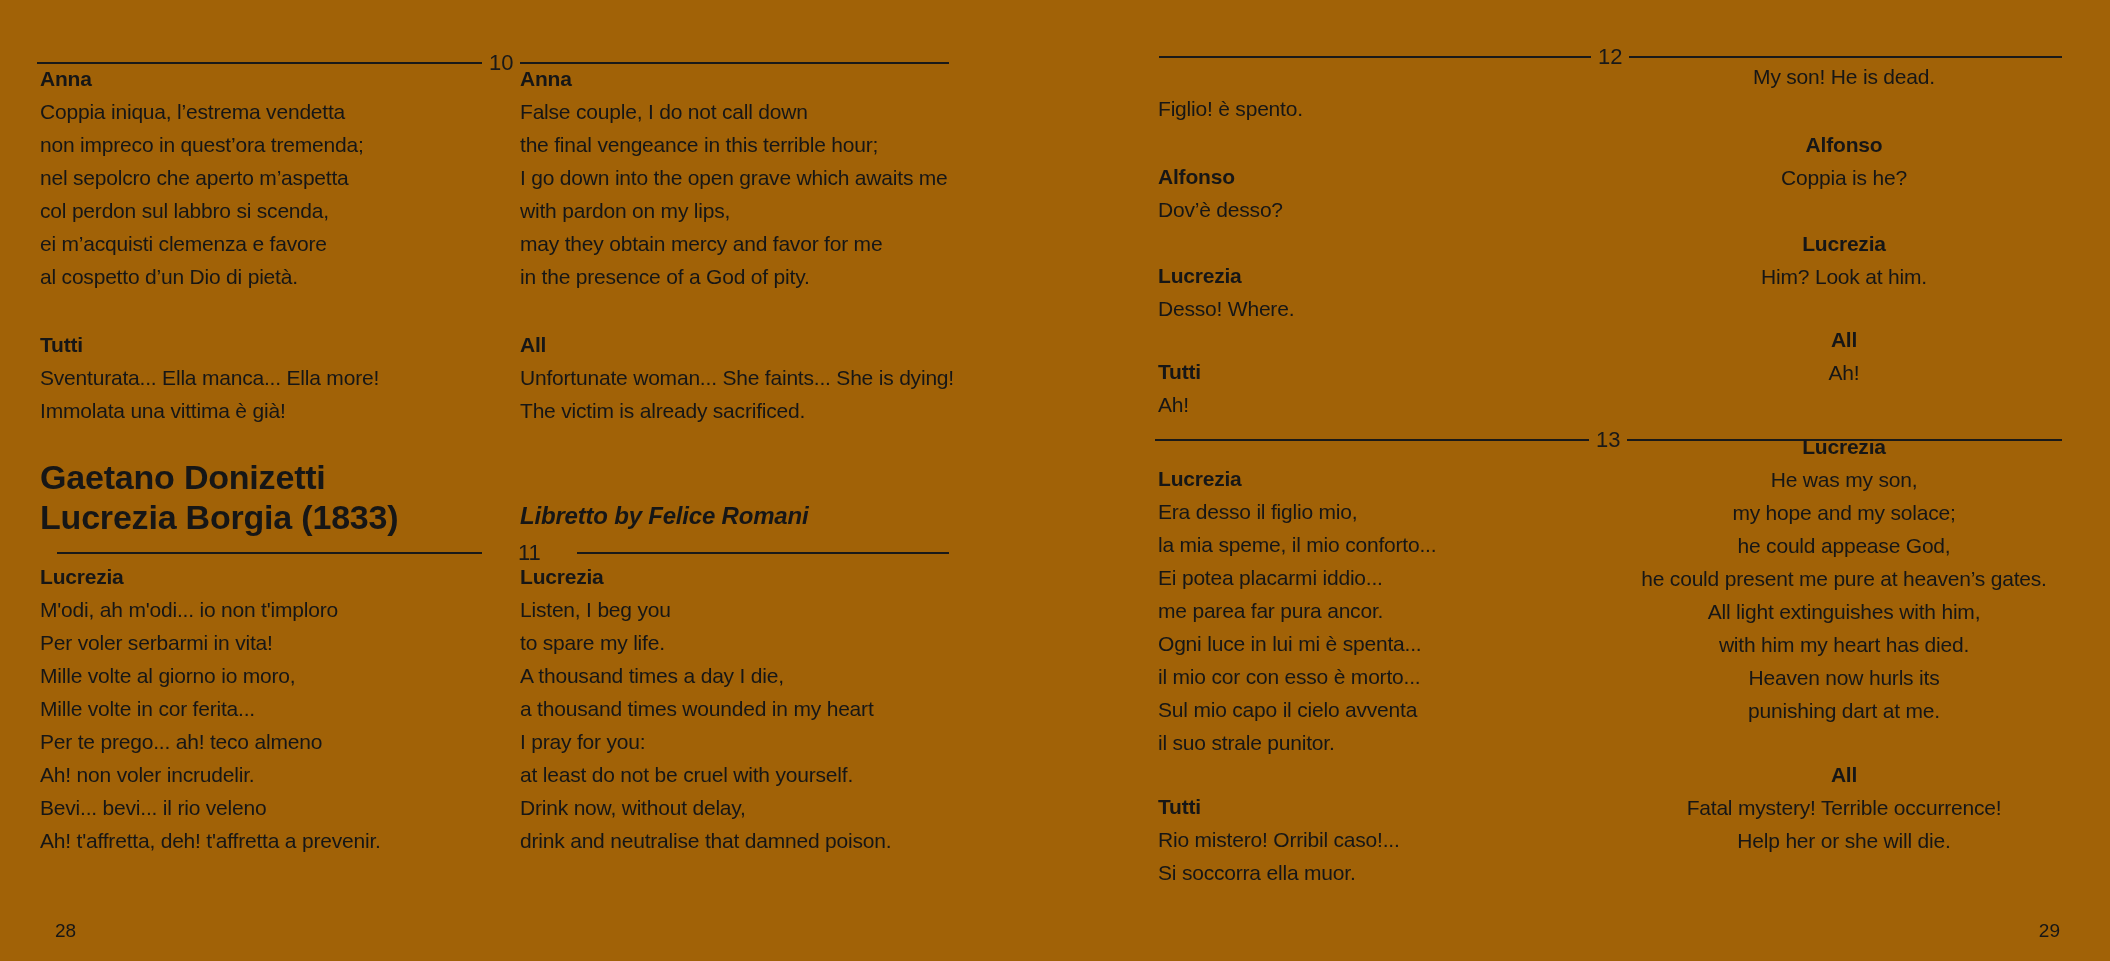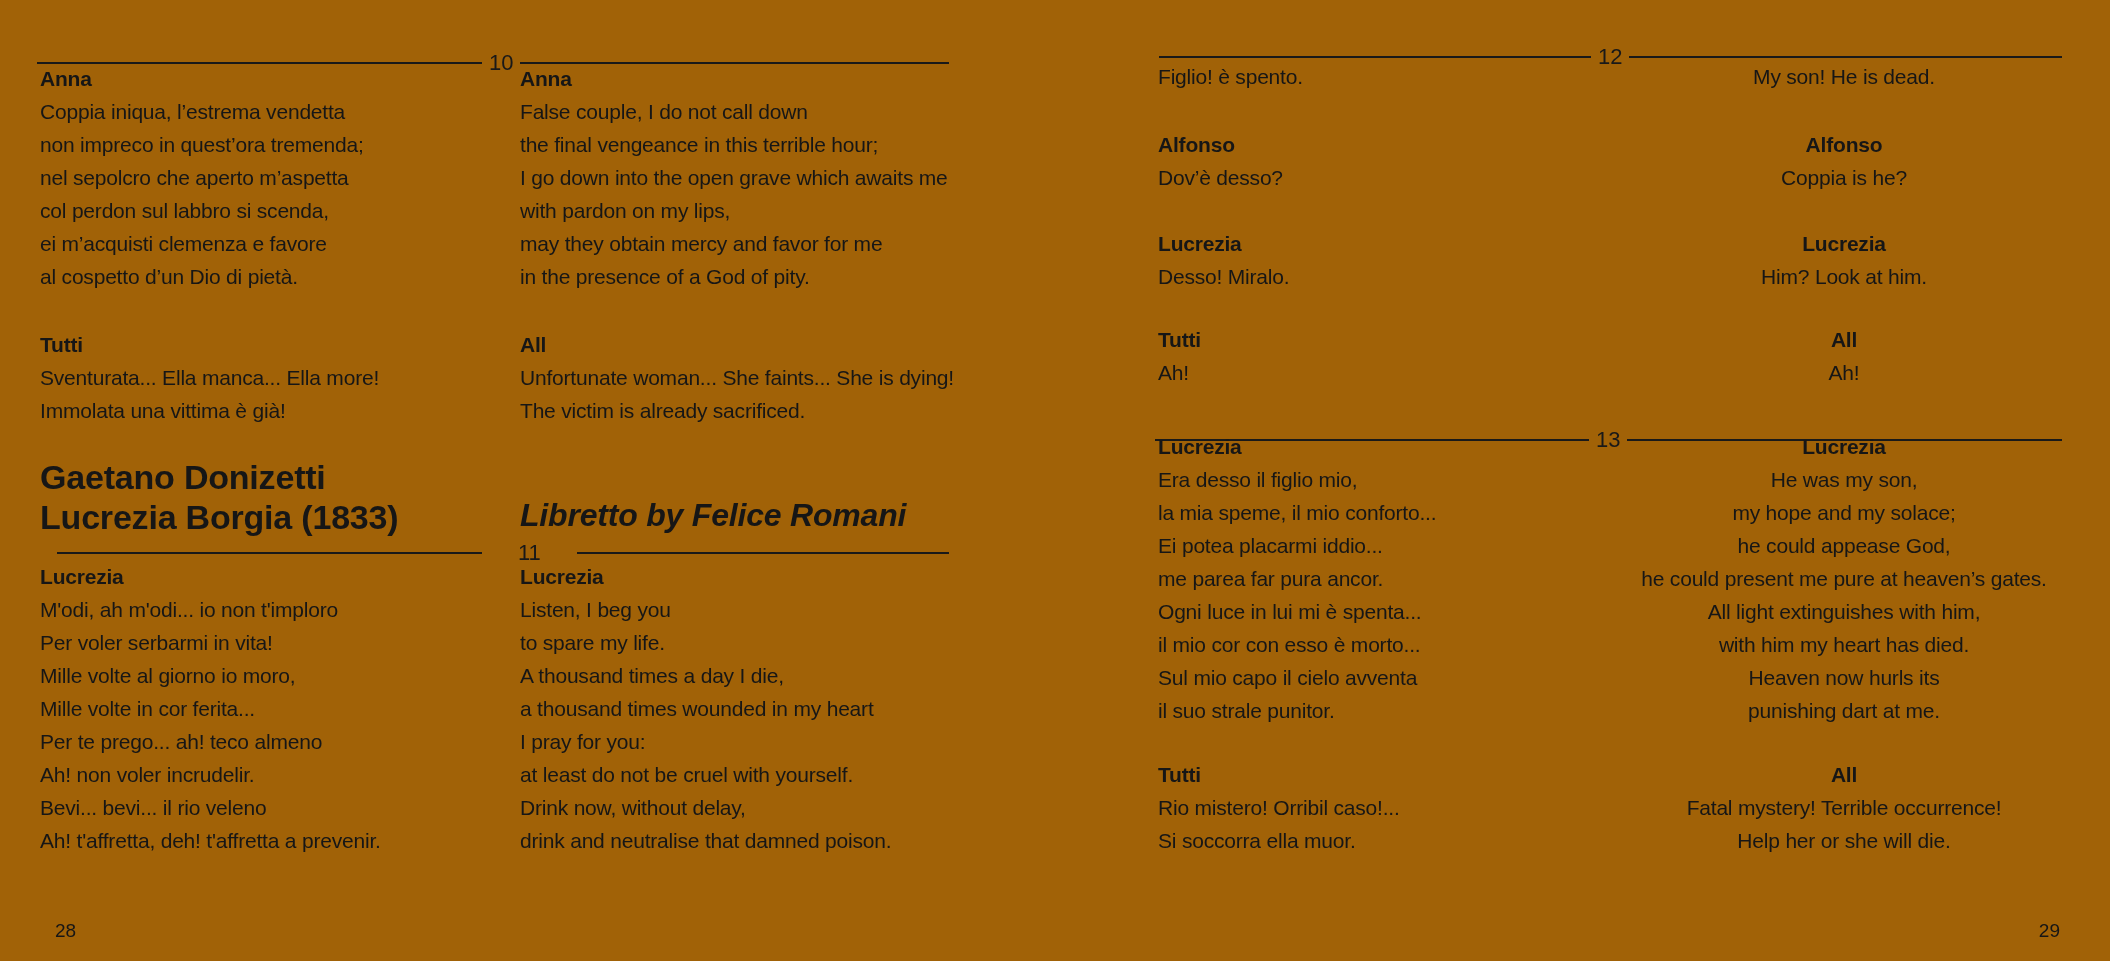--- a/index.html
+++ b/index.html
@@ -10,37 +10,37 @@
   }
   .canvas { position:relative; width:2110px; height:961px; background:#a16207; overflow:hidden; }
   .page { position:absolute; top:0; height:961px; }
   #page-left  { left:37px;  width:915px; }
   #page-right { left:1155px; width:910px; }
 
   .row { position:absolute; left:0; right:0; }
   .col { position:absolute; top:0; font-size:21px; line-height:33px; letter-spacing:-0.2px; }
   #page-left  .col.it { left:3px;   width:445px; }
   #page-left  .col.en { left:483px; width:445px; }
-  #page-right .col.it { left:3px;   width:445px; }
+  #page-right .col.it { left:3px;   width:445px;margin-top:32px; }
   #page-right .col.en { left:468px; width:442px;text-align:center; }
 
   .speaker { font-weight:bold; white-space:nowrap; }
   .line    { white-space:nowrap; }
 
   .divider { position:absolute; right:3px; height:24px; display:flex; align-items:center; }
   .seg  { height:2px; background:#191919; }
   .seg2 { flex:1 1 auto; }
   .num  { padding:0 7px; font-size:22px; line-height:24px; color:#191919; white-space:nowrap; }
   #divider-10 { left:0; }    #divider-10 .seg1 { width:445px; }
   #divider-11 { left:20px;gap:29px; } #divider-11 .seg1 { width:425px; }
   #divider-12 { left:4px; }    #divider-12 .seg1 { width:432px; }
   #divider-13 { left:0;margin-top:20px; }    #divider-13 .seg1 { width:434px; }
 
   .credit-line { font-size:34px; font-weight:bold; line-height:40px; white-space:nowrap; }
-  .librettist  { font-size:32px; font-weight:bold; font-style:italic; line-height:33px;
+  .librettist  { font-size:24px; font-weight:bold; font-style:italic; line-height:33px;
                  padding-top:42px; white-space:nowrap; }
 
   .page-number { position:absolute; top:920px; font-size:19px; line-height:22px; }
   .page-number.pn-left  { left:18px; }
   .page-number.pn-right { right:5px; }
 </style>
 </head>
 <body>
 
 <div class="canvas">
@@ -176,21 +176,21 @@
         <div class="lines">
             <div class="line">Coppia is he?</div>
           </div>
       </div>
     </div>
 
     <div class="row" style="top:227px;">
       <div class="col it">
         <div class="speaker">Lucrezia</div>
         <div class="lines">
-            <div class="line">Desso! Miralo.</div>
+            <div class="line">Desso! Where.</div>
           </div>
       </div>
       <div class="col en">
         <div class="speaker">Lucrezia</div>
         <div class="lines">
             <div class="line">Him? Look at him.</div>
           </div>
       </div>
     </div>
 

